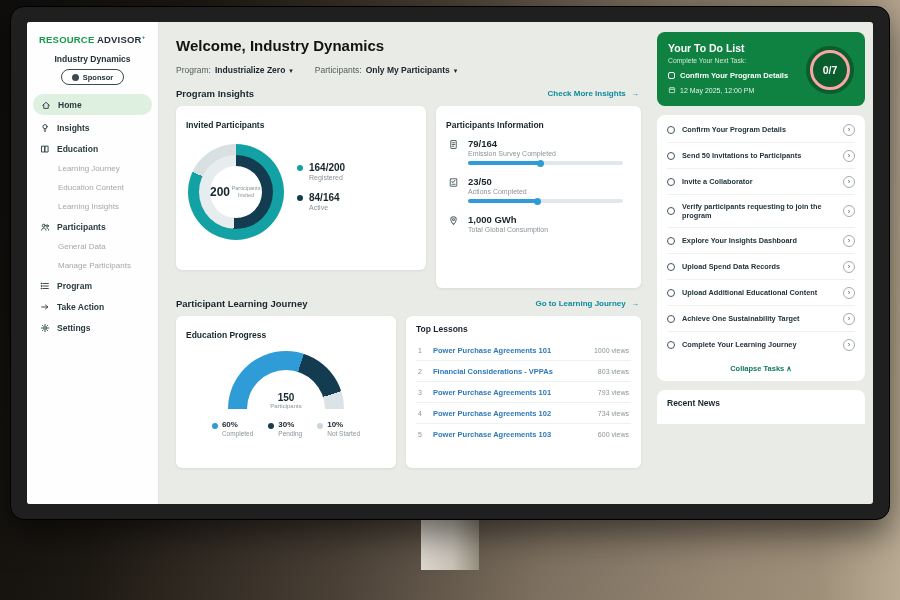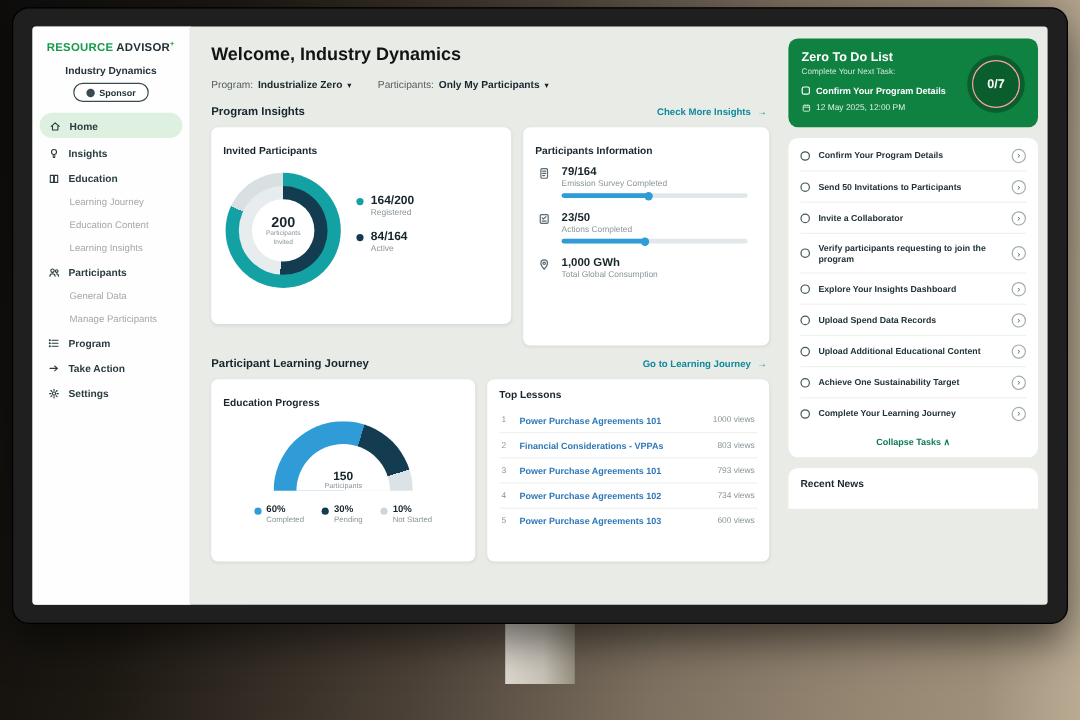--- a/index.html
+++ b/index.html
@@ -52,21 +52,21 @@
   .card-title { font-size:8.5px; font-weight:700; color:#17262c; margin-bottom:6px; }
 
   #card-invited { width:250px; height:164px; }
   .invited-body { display:flex; align-items:center; gap:13px; padding:8px 0 0 2px; }
   .donut { position:relative; width:96px; height:96px; flex:none; }
   .ring-outer { position:absolute; inset:0; border-radius:50%;
     background:conic-gradient(#14a1a3 0deg 295deg,#d9e0e2 295deg 360deg); }
   .ring-inner { position:absolute; inset:11px; border-radius:50%;
     background:conic-gradient(#143c50 0deg 184deg,#e7ecee 184deg 360deg); }
   .hole { position:absolute; inset:22px; border-radius:50%; background:#fff;
-    display:flex; flex-direction:column; align-items:center; justify-content:center; text-align:center; }
+    display:flex; flex-direction:row; align-items:center; justify-content:center; text-align:center; }
   .hole .v { font-size:12px; font-weight:700; color:#17262c; }
   .hole .l { font-size:5.5px; color:#8a9499; width:42px; line-height:1.25; }
   .legend .item { display:flex; gap:6px; margin-bottom:11px; align-items:flex-start; }
   .ldot { width:6px; height:6px; border-radius:50%; margin-top:3px; flex:none; }
   .c-teal { background:#14a1a3; } .c-navy { background:#143c50; }
   .c-blue { background:#2f9cd8; } .c-light { background:#c9d6dc; }
   .lv { font-size:10px; font-weight:700; color:#17262c; }
   .ll { font-size:7px; color:#8a9499; margin-top:1px; }
 
   #card-info { flex:1; height:182px; }
@@ -108,21 +108,21 @@
   .todo-green { position:relative; background:#0f8140; border-radius:8px; padding:10px 11px 12px; color:#fff; }
   .tg-title { font-size:10.5px; font-weight:700; margin-bottom:3px; }
   .tg-sub { font-size:6.8px; color:#cfe9d6; margin-bottom:7px; }
   .tg-task { display:flex; gap:5px; align-items:flex-start; font-size:7.6px; font-weight:700;
     margin-bottom:6px; width:136px; line-height:1.25; }
   .tg-check { width:7px; height:7px; border:1px solid #fff; border-radius:2px; flex:none; margin-top:1px; cursor:pointer; }
   .tg-date { display:flex; gap:4px; align-items:center; font-size:7px; color:#e3f3e8; }
   .tg-date svg { width:8px; height:8px; stroke:#e3f3e8; fill:none; stroke-width:1.1; }
   .tg-ring { position:absolute; right:11px; top:14px; width:48px; height:48px; border-radius:50%;
     background:#0a5d2c; display:flex; align-items:center; justify-content:center; }
-  .tg-ring-in { width:40px; height:40px; border-radius:50%; border:1px solid #fca5a5;
+  .tg-ring-in { width:40px; height:40px; border-radius:50%; border:3px solid #fca5a5;
     display:flex; align-items:center; justify-content:center; font-size:10.5px; font-weight:700; color:#fff; }
 
   .tasks-card { background:#fff; border-radius:8px; padding:2px 10px 5px; }
   .task-row { display:flex; align-items:center; gap:7px; padding:6.5px 0; border-bottom:1px solid #eff1ef; }
   .t-check { width:8px; height:8px; border:1px solid #44565a; border-radius:50%; flex:none; cursor:pointer; }
   .t-label { flex:1; font-size:7.3px; font-weight:600; color:#22343a; line-height:1.3; }
   .t-go { width:12px; height:12px; border:1px solid #a2adaf; border-radius:50%; display:flex;
     align-items:center; justify-content:center; font-size:7.5px; color:#44565a; flex:none; cursor:pointer; }
   .collapse { text-align:center; font-size:7.5px; font-weight:700; color:#0e7a55; padding:7px 0 3px; cursor:pointer; }
   .news-card { background:#fff; border-radius:8px 8px 0 0; padding:8px 10px 16px;
@@ -378,21 +378,21 @@
               <span class="lr-rank">5</span>
               <span class="lr-title">Power Purchase Agreements 103</span>
               <span class="lr-views">600 views</span>
             </div>
           </div>
         </div>
       </main>
 
       <aside class="rightcol">
         <div class="todo-green">
-          <div class="tg-title">Zero To Do List</div>
+          <div class="tg-title">Your To Do List</div>
           <div class="tg-sub">Complete Your Next Task:</div>
           <div class="tg-task">
             <span class="tg-check"></span>
             <span>Confirm Your Program Details</span>
           </div>
           <div class="tg-date">
             <svg viewBox="0 0 12 12">
                 <rect x="2" y="2.6" width="8" height="7.4" rx="1"></rect>
                 <path d="M2 5h8M4.2 1.6v2M7.8 1.6v2"></path>
               </svg>

